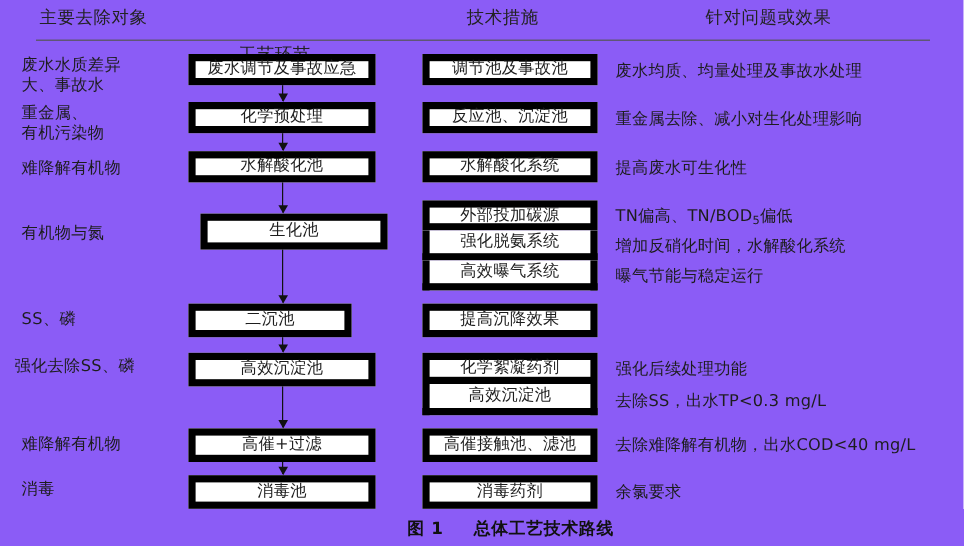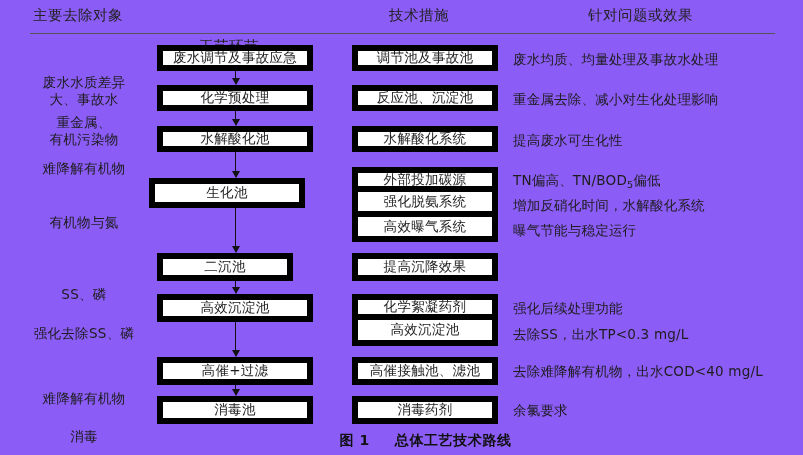--- a/index.html
+++ b/index.html
@@ -51,27 +51,25 @@
   }
   .box.proc { }           
   .box.meas { }           
   
   .box.stacked-next {
     border-top: none;
   }
   
   .label {
     position: absolute;
-    text-align: center;
     font-size: 13.5px;
     line-height: 17px;
     color: #1d1d1d;
     white-space: pre-line;
     letter-spacing: 0.3px;
-    margin-top: 28px;
   }
   
   .effect {
     position: absolute;
     font-size: 13.5px;
     line-height: 17px;
     color: #1d1d1d;
     white-space: nowrap;
     letter-spacing: 0.2px;
   }
@@ -130,21 +128,21 @@
   <div class="label" style="left:18px; top:132px; width:132px;">难降解有机物</div>
   <div class="label" style="left:18px; top:186px; width:132px;">有机物与氮</div>
   <div class="label" style="left:18px; top:258px; width:132px;">SS、磷</div>
   <div class="label" style="left:12px; top:297px; width:144px;">强化去除SS、磷</div>
   <div class="label" style="left:18px; top:362px; width:132px;">难降解有机物</div>
   <div class="label" style="left:18px; top:400px; width:132px;">消毒</div>
 
   <div class="box proc" style="left:157px; top:45px; width:156px; height:26px;">废水调节及事故应急</div>
   <div class="box proc" style="left:157px; top:85px; width:156px; height:26px;">化学预处理</div>
   <div class="box proc" style="left:157px; top:126px; width:156px; height:26px;">水解酸化池</div>
-  <div class="box proc" style="left:149px; top:178px; width:156px; height:30px;">生化池</div>
+  <div class="box proc" style="left:167px; top:178px; width:156px; height:30px;">生化池</div>
   <div class="box proc" style="left:157px; top:253px; width:136px; height:28px;">二沉池</div>
   <div class="box proc" style="left:157px; top:294px; width:156px; height:28px;">高效沉淀池</div>
   <div class="box proc" style="left:157px; top:357px; width:156px; height:28px;">高催+过滤</div>
   <div class="box proc" style="left:157px; top:396px; width:156px; height:28px;">消毒池</div>
 
   <div class="arrow" style="left:235px; top:71px;  height:13px;"></div>
   <div class="arrow" style="left:235px; top:111px; height:14px;"></div>
   <div class="arrow" style="left:235px; top:152px; height:25px;"></div>
   <div class="arrow" style="left:235px; top:208px; height:44px;"></div>
   <div class="arrow" style="left:235px; top:281px; height:12px;"></div>

